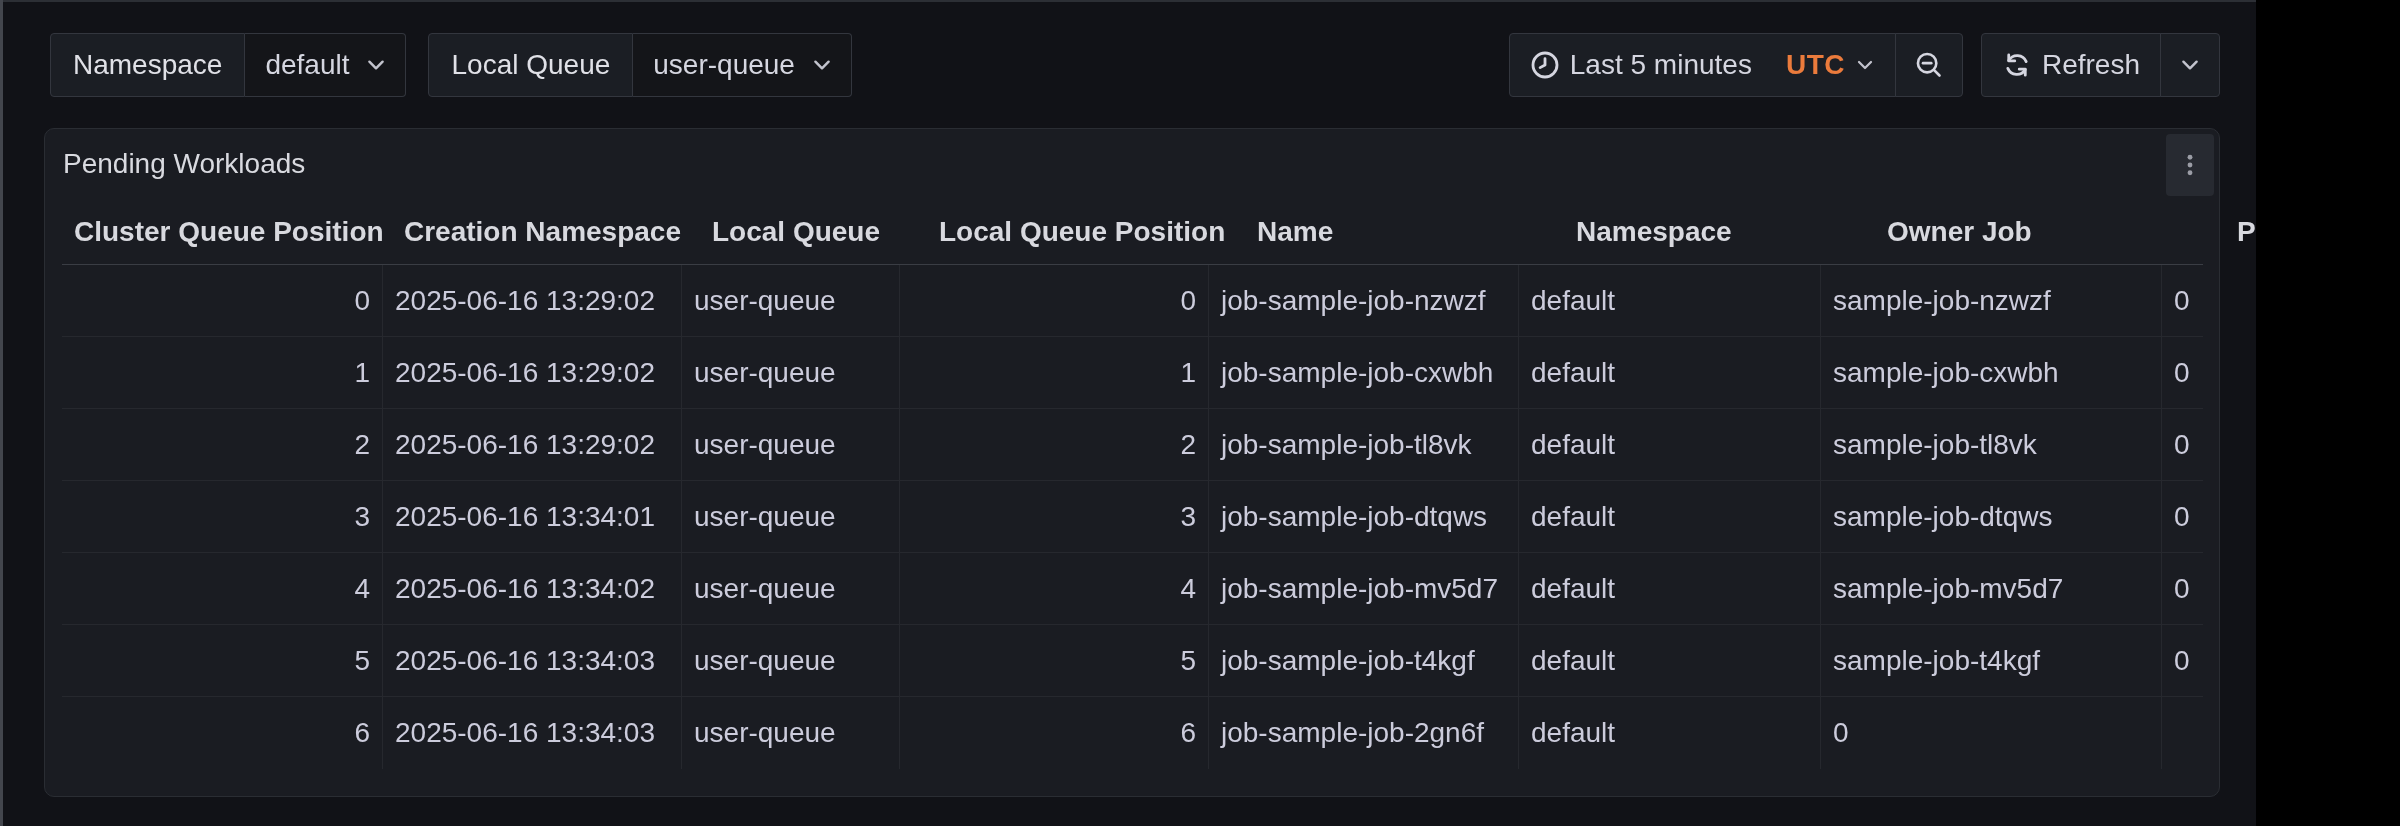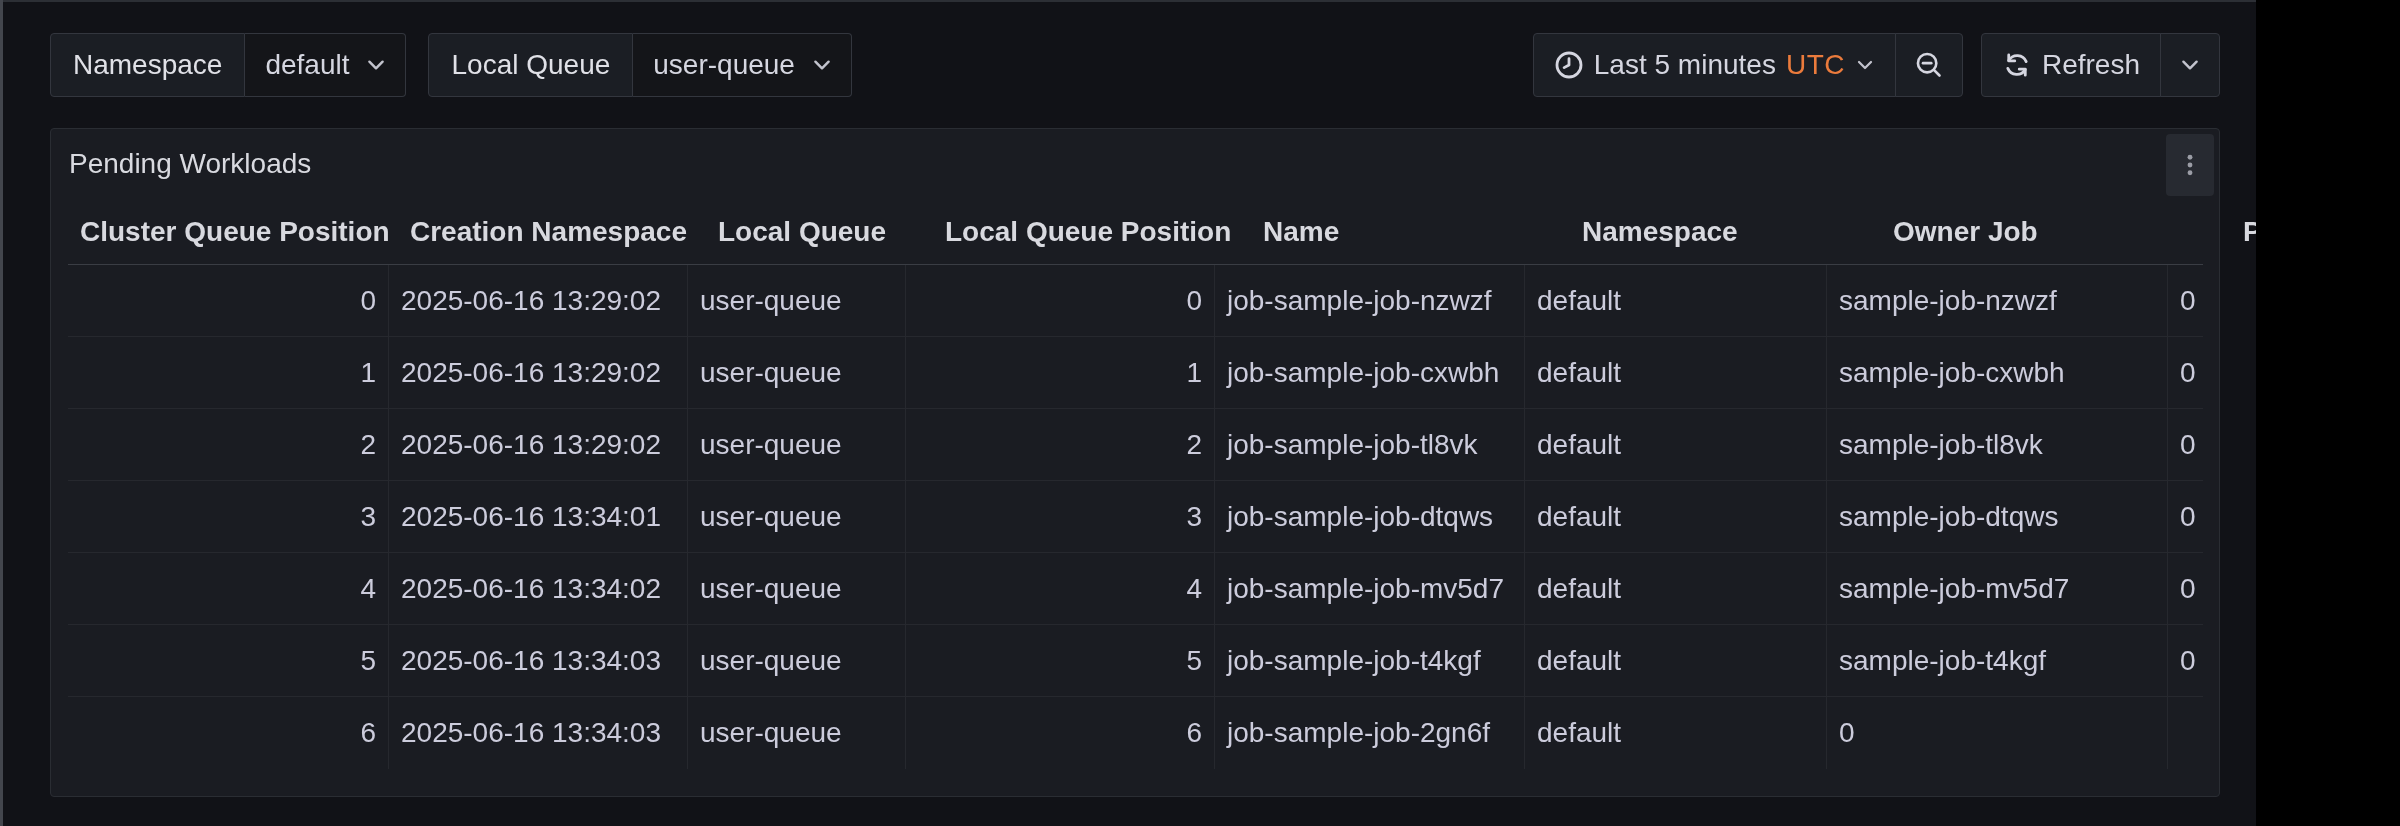--- a/index.html
+++ b/index.html
@@ -70,32 +70,31 @@
     height:64px; padding:0 20px;
     background:var(--control-bg);
     border:1px solid var(--control-border);
     color:#d5d6e0; font-size:28px; font-weight:500;
     font-family:inherit; cursor:pointer; white-space:nowrap;
   }
   .btn-group .btn { border-radius:0; }
   .btn-group .btn:first-child { border-radius:4px 0 0 4px; }
   .btn-group .btn:last-child { border-radius:0 4px 4px 0; margin-left:-1px; }
   .btn.icon-only { padding:0 18px; }
-  .utc-tag { color:var(--utc-orange); font-weight:400; letter-spacing:.5px; }
+  .utc-tag { color:var(--utc-orange); font-weight:700; letter-spacing:.5px;margin-left:24px; }
 
   svg.ic { display:block; }
   .chev { color:#c2c3cd; }
 
   
   .panel {
     position:absolute; top:128px; left:44px; right:36px; bottom:29px;
     background:var(--panel-bg);
     border:1px solid var(--panel-border);
-    border-radius:4px;
-    margin-left:6px;
+    border-radius:10px;
   }
   .panel-header {
     position:relative; height:70px;
     display:flex; align-items:center; padding:0 18px;
   }
   .panel-title {
     margin:0; font-size:28px; font-weight:500; color:#d9dae0;
     cursor:pointer;
   }
   .kebab-btn {

